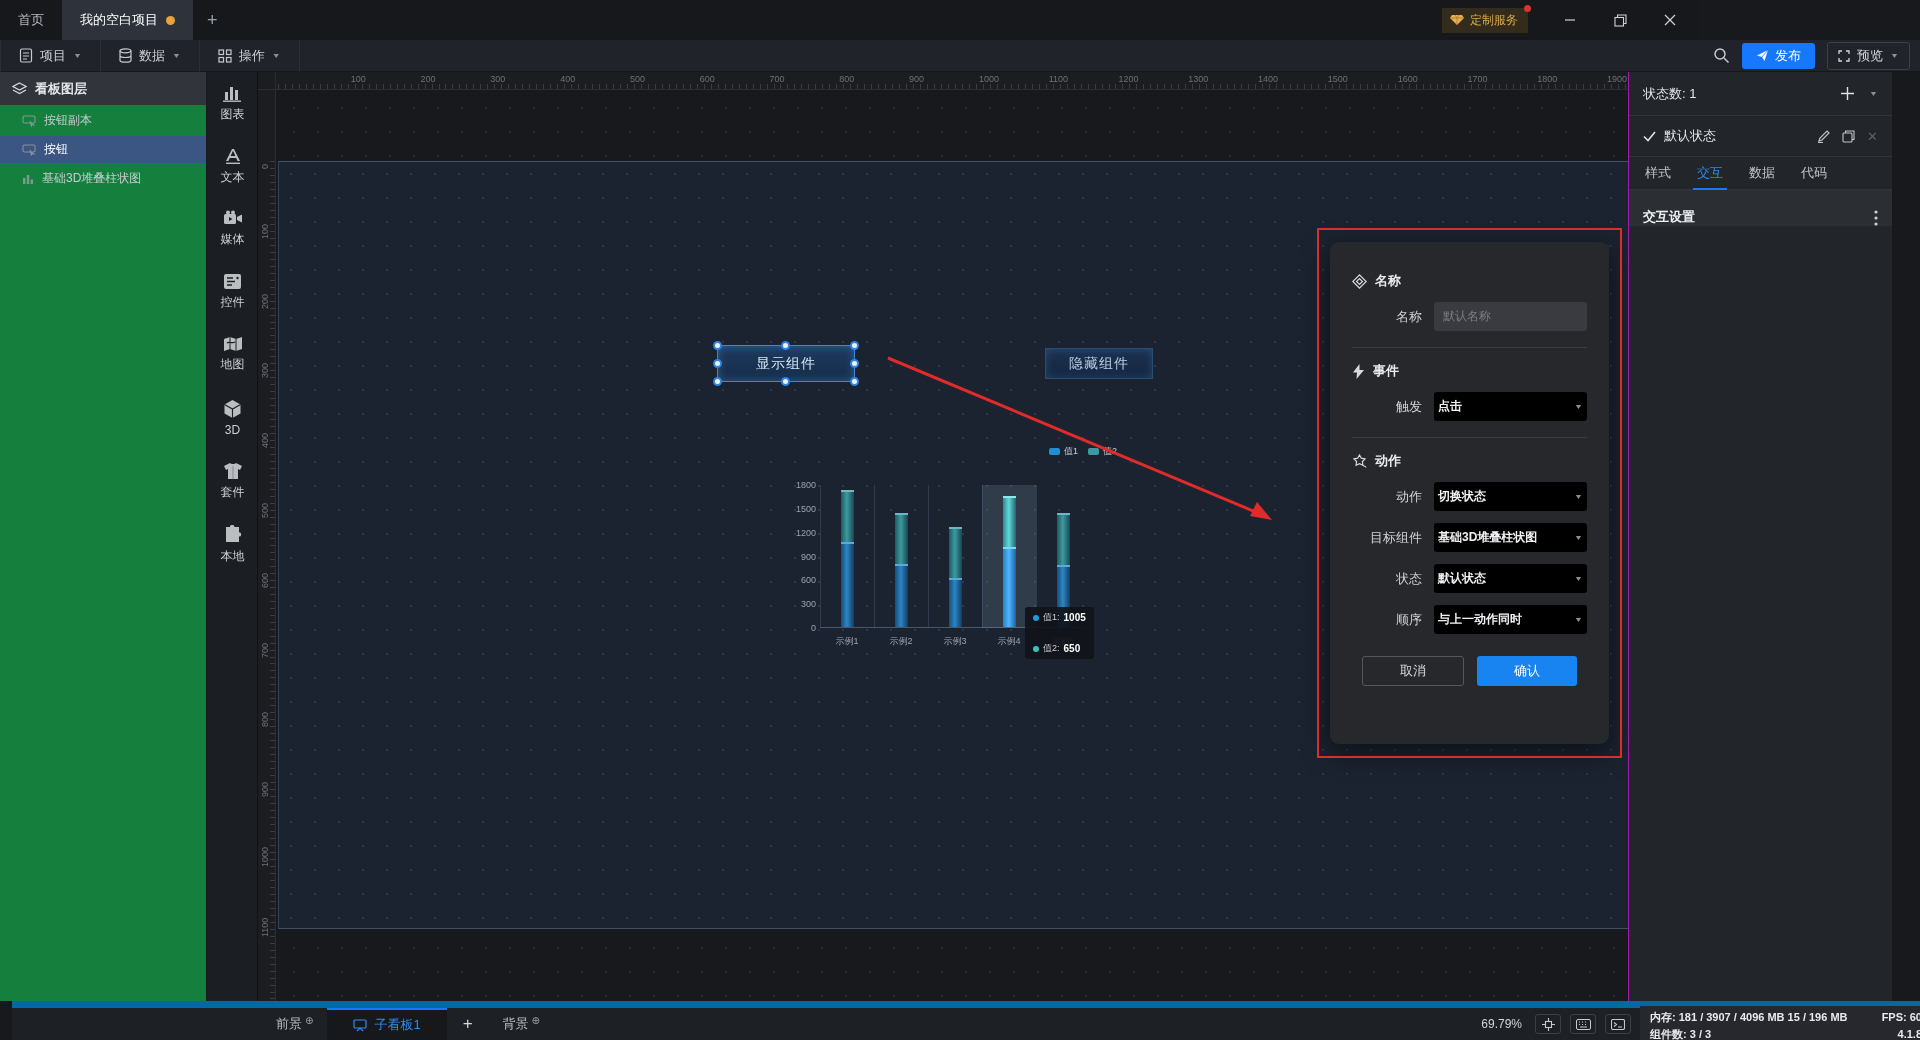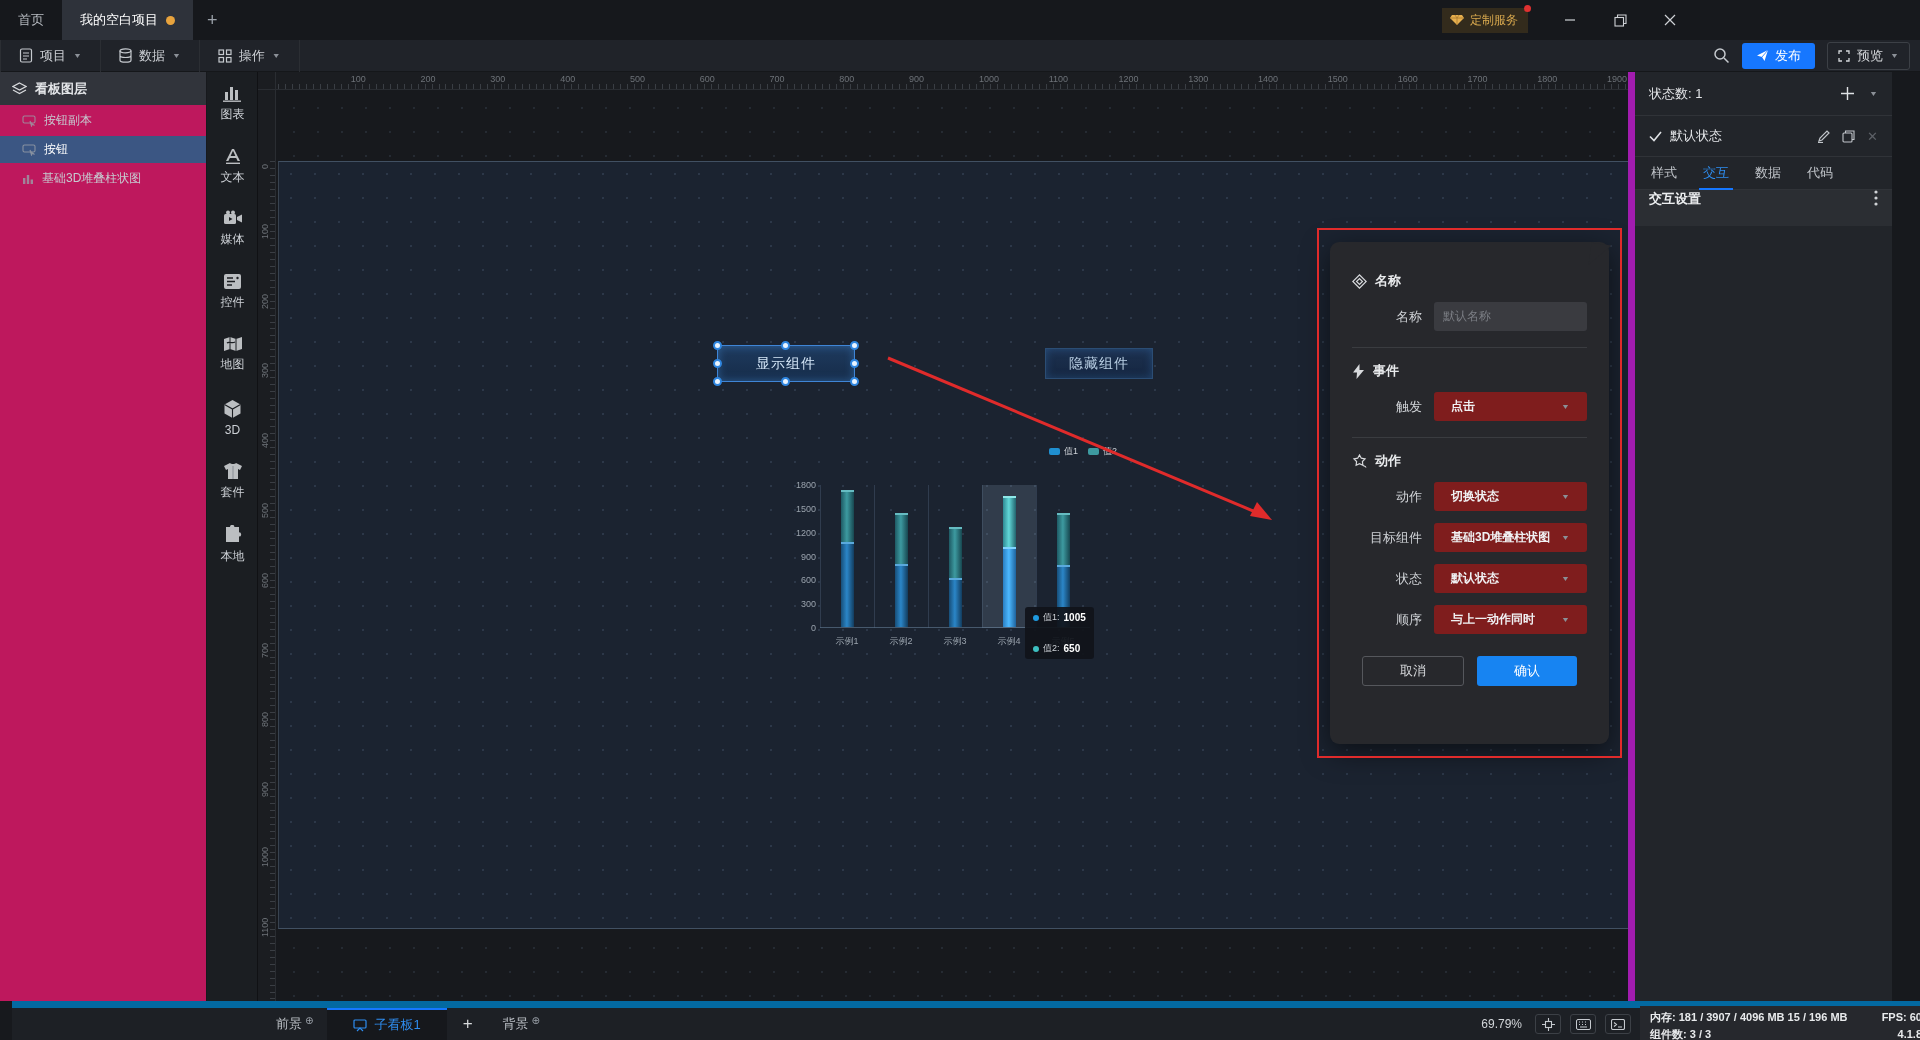--- a/index.html
+++ b/index.html
@@ -21,21 +21,21 @@
   
   .toolbar { position:absolute; left:0; top:40px; width:1920px; height:32px; background:#202329; border-bottom:1px solid #15171a; display:flex; align-items:center; }
   .menu-item { display:flex; align-items:center; gap:7px; height:32px; padding:0 18px; border-right:1px solid #2b2e33; color:#cdd0d5; font-size:13px; cursor:pointer; }
   .menu-item:first-child { border-left:1px solid #2b2e33; }
   .chev { font-size:9px; color:#8b9097; transform:scaleY(.8); }
   .toolbar-right { margin-left:auto; display:flex; align-items:center; gap:12px; padding-right:10px; }
   .btn-publish { display:flex; align-items:center; gap:6px; background:#1677ff; color:#fff; border-radius:3px; padding:4px 14px; font-size:13px; }
   .btn-preview { display:flex; align-items:center; gap:7px; border:1px solid #3c4046; border-radius:3px; padding:4px 10px; color:#d4d7db; font-size:13px; }
 
   
-  .layers { position:absolute; left:0; top:72px; width:207px; height:929px; background:#be185d; border-right:1px solid #17191d; }
+  .layers { position:absolute; left:0; top:72px; width:207px; height:929px; background:#15803d; border-right:1px solid #17191d; }
   .layers-head { height:33px; background:#31343b; display:flex; align-items:center; gap:8px; padding:0 12px; color:#e3e5e8; font-size:13px; font-weight:bold; }
   .layer-item { height:27px; display:flex; align-items:center; gap:8px; padding:0 10px 0 22px; color:#c6cad0; font-size:12px; cursor:pointer; margin-top:2px; }
   .layer-item.selected { background:#3b5683; color:#fff; }
   .layer-item svg { flex:none; opacity:.8; }
 
   
   .comp-bar { position:absolute; left:207px; top:72px; width:51px; height:929px; background:#1b1e22; border-right:1px solid #101114; }
   .comp-item { position:absolute; left:0; width:51px; display:flex; flex-direction:column; align-items:center; gap:4px; color:#ccd0d5; font-size:12px; cursor:pointer; }
   .comp-item svg { opacity:.85; }
 
@@ -79,39 +79,39 @@
   .anno-rect { position:absolute; left:1059px; top:156px; width:305px; height:530px; border:2px solid #e02b2b; z-index:30; pointer-events:none; }
   .anno-arrow { position:absolute; left:0; top:0; width:1370px; height:929px; z-index:30; pointer-events:none; }
 
   
   .dialog { position:absolute; left:1072px; top:170px; width:279px; height:502px; background:#27282c; border-radius:9px; box-shadow:0 8px 28px rgba(0,0,0,.55); z-index:20; padding:20px 22px 0 22px; color:#d6d8db; }
   .dialog .notch { position:absolute; right:-1px; top:2px; width:0; height:0; border-left:20px solid #27282c; border-bottom:22px solid transparent; transform:rotate(8deg); }
   .dlg-sec-head { display:flex; align-items:center; gap:8px; font-size:13px; font-weight:bold; color:#e8eaec; margin:10px 0 12px 0; }
   .dlg-row { display:flex; align-items:center; margin-bottom:12px; }
   .dlg-label { width:82px; text-align:right; padding-right:12px; font-size:13px; color:#cfd2d6; flex:none; }
   .dlg-input { flex:1; height:29px; background:#3a3b40; border-radius:3px; display:flex; align-items:center; padding:0 9px; font-size:12px; color:#7b7e84; }
-  .dlg-select { flex:1; height:29px; background:#7f1d1d; border-radius:3px; display:flex; align-items:center; padding:0 17px; font-size:12px; color:#f0f1f3; font-weight:bold; justify-content:space-between; }
+  .dlg-select { flex:1; height:29px; background:#000000; border-radius:3px; display:flex; align-items:center; padding:0 4px; font-size:12px; color:#f0f1f3; font-weight:bold; justify-content:space-between; }
   .dlg-select .chev { color:#8b9097; }
   .dlg-divider { height:1px; background:#3a3c40; margin:16px 0 14px 0; }
   .dlg-btns { display:flex; gap:13px; margin-top:22px; padding:0 10px; }
   .dlg-btn { flex:1; height:30px; border-radius:3px; display:flex; align-items:center; justify-content:center; font-size:13px; cursor:pointer; }
   .dlg-btn.cancel { border:1px solid #55575c; color:#d8dadd; background:transparent; }
   .dlg-btn.confirm { background:#1784f2; color:#fff; }
 
   
-  .rpanel { position:absolute; left:1628px; top:72px; width:264px; height:929px; background:#22252a; border-left:7px solid #a21caf; }
+  .rpanel { position:absolute; left:1628px; top:72px; width:264px; height:929px; background:#22252a; border-left:1px solid #a21caf; }
   .rp-row1 { height:44px; display:flex; align-items:center; padding:0 14px; border-bottom:1px solid #303338; color:#e4e6e9; font-size:13px; }
   .rp-row1 .icons { margin-left:auto; display:flex; gap:14px; align-items:center; color:#cfd2d6; }
   .rp-row2 { height:41px; display:flex; align-items:center; gap:8px; padding:0 14px; border-bottom:1px solid #303338; color:#e4e6e9; font-size:13px; }
   .rp-row2 .icons { margin-left:auto; display:flex; gap:12px; align-items:center; color:#aeb2b8; }
   .rp-tabs { height:33px; display:flex; align-items:center; gap:26px; padding:0 16px; border-bottom:1px solid #303338; }
   .rp-tab { font-size:13px; color:#c2c6cb; cursor:pointer; position:relative; height:33px; display:flex; align-items:center; }
   .rp-tab.active { color:#2e8df0; }
   .rp-tab.active::after { content:""; position:absolute; left:-4px; right:-4px; bottom:0; height:2px; background:#1677ff; }
-  .rp-sec { height:36px; background:#2b2e33; display:flex; align-items:flex-start; padding:0 14px; color:#eceef0; font-size:13px; font-weight:bold; }
+  .rp-sec { height:36px; background:#2b2e33; display:flex; align-items:flex-end; padding:0 14px; color:#eceef0; font-size:13px; font-weight:bold; }
   .rp-sec .dots { margin-left:auto; color:#cfd2d6; }
   .btn-add { margin:16px 12px 0 12px; height:32px; background:#1784f2; border-radius:4px; color:#fff; display:flex; align-items:center; justify-content:center; font-size:14px; cursor:pointer; }
 
   
   .bottombar { position:absolute; left:12px; top:1001px; width:1920px; height:39px; background:#1d2025; display:flex; align-items:stretch; border-top:7px solid #0369a1; }
   .bb-left { display:flex; align-items:stretch; margin-left:250px; }
   .bb-item { display:flex; align-items:center; gap:3px; padding:0 14px; color:#b9bdc3; font-size:13px; }
   .bb-item sup { font-size:10px; color:#9aa0a8; transform:translateY(-4px); }
   .bb-tab { display:flex; align-items:center; gap:7px; padding:0 26px; background:#16181c; border-top:2px solid #1677ff; color:#2e8df0; font-size:13px; }
   .bb-plus { display:flex; align-items:center; padding:0 16px; color:#d8dadd; font-size:17px; }

